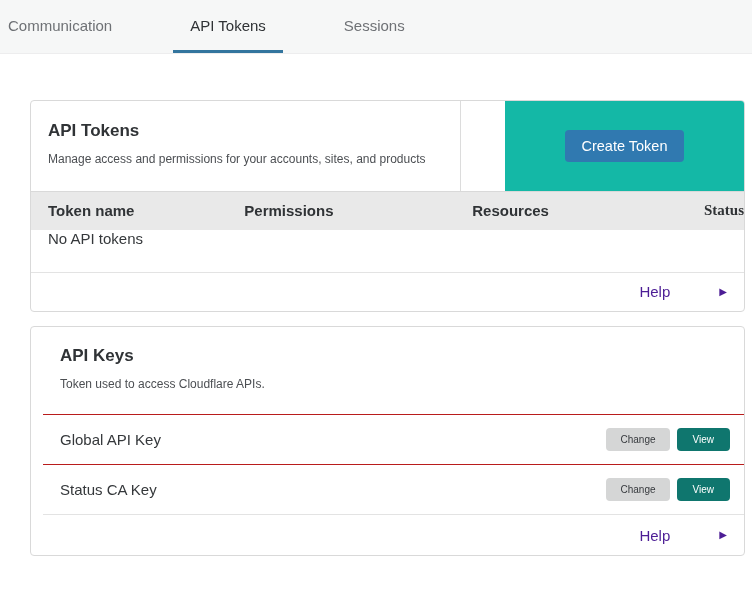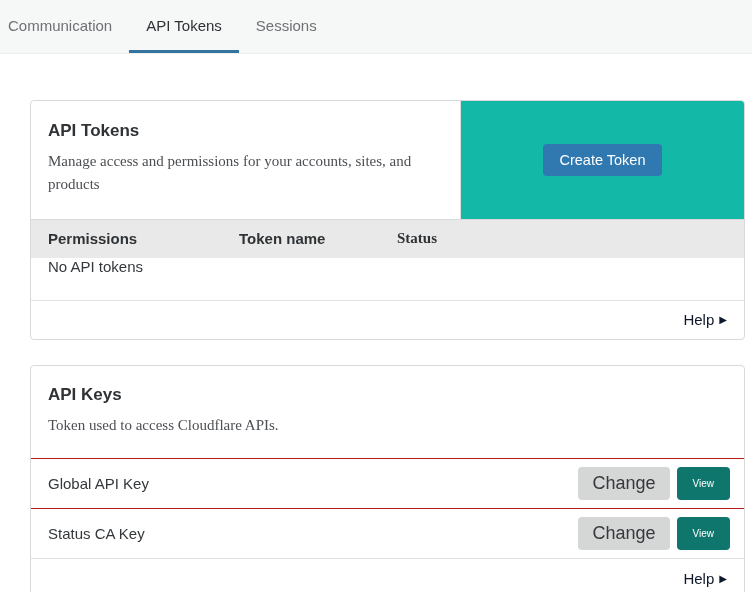--- a/index.html
+++ b/index.html
@@ -1,15 +1,15 @@
 <!DOCTYPE html>
 <html><head>
 <meta charset="utf-8">
 <style>
-  * { margin: 0; padding: 0; box-sizing: border-box; }
+  * { margin: 0; padding: 0; box-sizing: border-box; gap: 44px; }
   html, body {
     width: 752px; height: 592px;
     background: #ffffff;
     font-family: "Liberation Sans", "DejaVu Sans", sans-serif;
     color: #35383b;
     overflow: hidden;
   }
 
   
   .tabbar {
@@ -39,21 +39,21 @@
   
   .card {
     width: 715px;
     margin-left: 30px;
     background: #ffffff;
     border: 1px solid #d9d9d9;
     border-radius: 4px;
     overflow: hidden;
   }
   .card-tokens { margin-top: 46px; }
-  .card-keys { margin-top: 25px; }
+  .card-keys { margin-top: 14px; padding-left: 12px; }
 
   
   .split-header { display: flex; }
   .split-header .left {
     width: 430px;
     padding: 20px 24px 22px 17px;
     border-right: 1px solid #dcdcdc;
   }
   .split-header .right {
     flex: 1;
@@ -62,44 +62,43 @@
     align-items: center;
     justify-content: center;
   }
   .card-title {
     font-size: 17px;
     font-weight: 700;
     color: #303336;
     margin-bottom: 9px;
   }
   .card-desc {
-    font-size: 15px;
+    font-size: 12px;
     color: #4c4f53;
     line-height: 1.55;
     max-width: 400px;
-    font-family: Liberation Serif, serif;
   }
 
   .btn {
     display: inline-block;
     border: none;
     border-radius: 4px;
     cursor: pointer;
     font-family: inherit;
   }
   .btn-primary {
     background: #3079b0;
     color: #ffffff;
     font-size: 14.5px;
     padding: 8px 17px;
   }
   .btn-secondary {
     background: #d5d6d6;
     color: #36393d;
-    font-size: 18px;
+    font-size: 10px;
     padding: 6px 14px;
   }
   .btn-small-primary {
     background: #0f766e;
     color: #ffffff;
     font-size: 10px;
     padding: 6px 16px;
   }
 
   
@@ -131,21 +130,21 @@
 
   .help-row {
     height: 38px;
     display: flex;
     align-items: center;
     justify-content: flex-end;
     padding-right: 17px;
   }
   .help-link {
     font-size: 15px;
-    color: #0f172a;
+    color: #4c1d95;
     text-decoration: none;
     cursor: pointer;
     display: inline-flex;
     align-items: center;
   }
   .help-link .arrow {
     font-size: 10px;
     margin-left: 5px;
     line-height: 1;
   }
@@ -184,22 +183,23 @@
     <div class="left">
       <h2 class="card-title">API Tokens</h2>
       <p class="card-desc">Manage access and permissions for your accounts, sites, and products</p>
     </div>
     <div class="right">
       <button class="btn btn-primary">Create Token</button>
     </div>
   </div>
 
   <div class="table-head">
+    <div class="col col-1">Token name</div>
     <div class="col col-2">Permissions</div>
-    <div class="col col-1">Token name</div>
+    <div class="col col-3">Resources</div>
     <div class="col col-4">Status</div>
   </div>
 
   <div class="empty-row">
     <span>No API tokens</span>
   </div>
 
   <div class="help-row">
     <a class="help-link">
       <span>Help</span>

